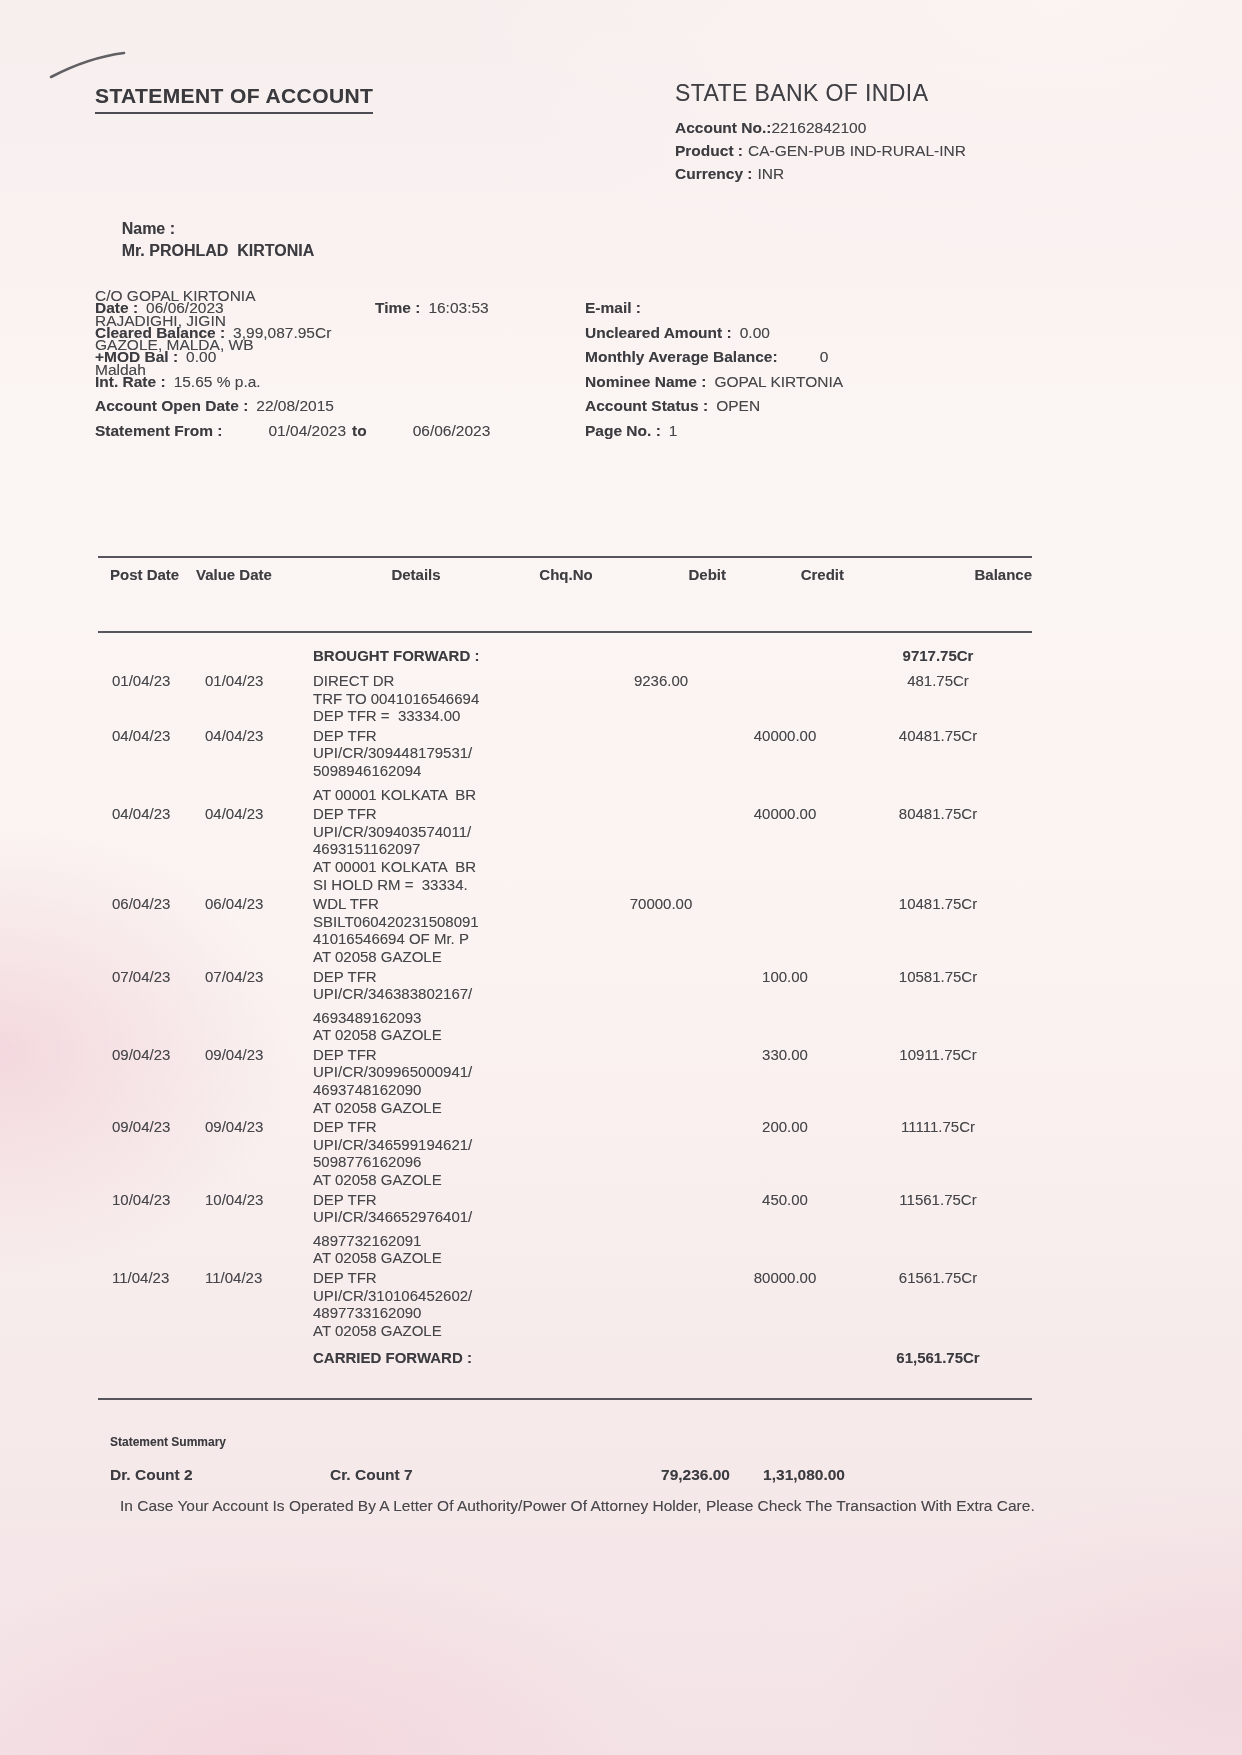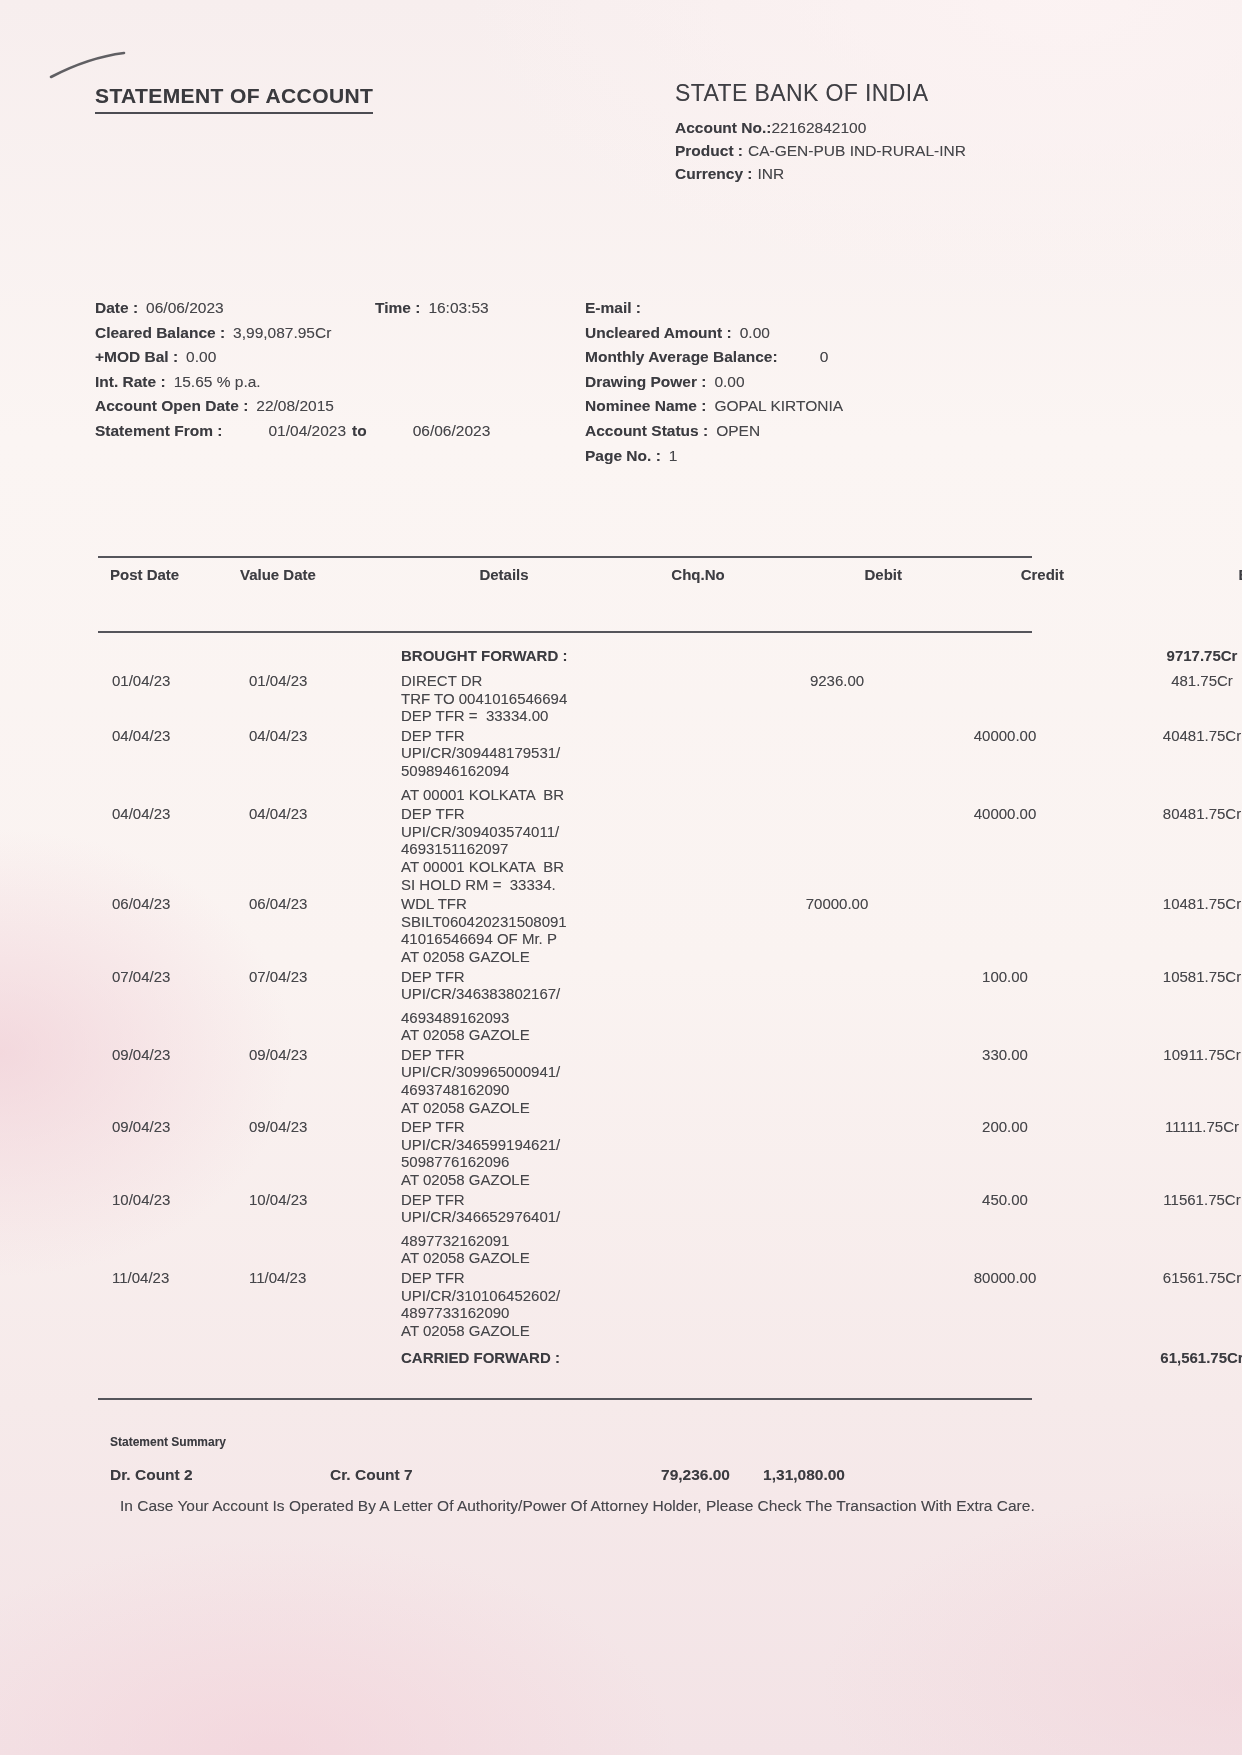--- a/index.html
+++ b/index.html
@@ -56,21 +56,21 @@
   .d-value.tight{margin-left:3px;}
   .d-right{position:absolute;left:280px;top:0;}
   .details-left .detail-row:nth-child(6) .d-value{margin-left:46px;}
   .details-right .detail-row:nth-child(3) .d-value{margin-left:42px;}
 
   
   .txn-table{left:98px;top:556px;width:934px;}
   .rule{height:0;border-top:2.5px solid #55555b;}
   .rule-mid{margin-top:48px;}
   .rule-bottom{margin-top:32px;}
-  .grid{display:grid;grid-template-columns:88px 110px 240px 60px 130px 118px 188px;gap:44px;}
+  .grid{display:grid;grid-template-columns:88px 110px 240px 60px 130px 118px 188px;}
   .thead{margin-top:8px;font-weight:bold;font-size:15px;color:#3d3d42;}
   .th-post{padding-left:12px;}
   .th-value{padding-left:10px;}
   .th-details{text-align:center;}
   .th-chq{text-align:center;}
   .th-debit,.th-credit,.th-balance{text-align:right;}
   .tbody{}
   .txn-row{font-size:15px;margin-bottom:2px;align-items:start;}
   .col-post{padding-left:14px;}
   .col-value{padding-left:19px;}
@@ -105,34 +105,45 @@
 
   <div class="abs bank-block">
     <div class="bank-name">STATE BANK OF INDIA</div>
     <div class="bank-meta">
         <div class="bank-meta-row"><span class="b-label">Account No.:</span><span class="b-value">22162842100</span></div>
         <div class="bank-meta-row"><span class="b-label">Product :</span><span class="b-value">CA-GEN-PUB IND-RURAL-INR</span></div>
         <div class="bank-meta-row"><span class="b-label">Currency :</span><span class="b-value">INR</span></div>
       </div>
   </div>
 
+  <div class="abs customer-block">
+    <div class="cust-name">
+      <span>Name :</span>
+      <span>Mr. PROHLAD  KIRTONIA</span>
+    </div>
+    <div>
+        <div class="cust-line">C/O GOPAL KIRTONIA</div>
+        <div class="cust-line">RAJADIGHI, JIGIN</div>
+        <div class="cust-line">GAZOLE, MALDA, WB</div>
+        <div class="cust-line">Maldah</div>
+      </div>
+  </div>
 
   <div class="abs details-left">
       <div class="detail-row"><span class="d-label">Date :</span><span class="d-value">06/06/2023</span><span class="d-right"><span class="d-label">Time :</span><span class="d-value">16:03:53</span></span></div>
       <div class="detail-row"><span class="d-label">Cleared Balance :</span><span class="d-value">3,99,087.95Cr</span></div>
       <div class="detail-row"><span class="d-label">+MOD Bal :</span><span class="d-value">0.00</span></div>
       <div class="detail-row"><span class="d-label">Int. Rate :</span><span class="d-value">15.65 % p.a.</span></div>
       <div class="detail-row"><span class="d-label">Account Open Date :</span><span class="d-value">22/08/2015</span></div>
       <div class="detail-row"><span class="d-label">Statement From :</span><span class="d-value">01/04/2023</span><span class="d-mid">to</span><span class="d-value tight">06/06/2023</span></div>
     </div>
   <div class="abs details-right">
       <div class="detail-row"><span class="d-label">E-mail :</span></div>
       <div class="detail-row"><span class="d-label">Uncleared Amount :</span><span class="d-value">0.00</span></div>
       <div class="detail-row"><span class="d-label">Monthly Average Balance:</span><span class="d-value">0</span></div>
-      <div class="detail-row"><span class="d-label">Drawing Power :</span><span class="d-value">0.00</span></div>
       <div class="detail-row"><span class="d-label">Nominee Name :</span><span class="d-value">GOPAL KIRTONIA</span></div>
       <div class="detail-row"><span class="d-label">Account Status :</span><span class="d-value">OPEN</span></div>
       <div class="detail-row"><span class="d-label">Page No. :</span><span class="d-value">1</span></div>
     </div>
 
   <div class="abs txn-table">
     <div class="rule rule-top"></div>
     <div class="thead grid">
         <div class="th th-post">Post Date</div>
         <div class="th th-value">Value Date</div>

